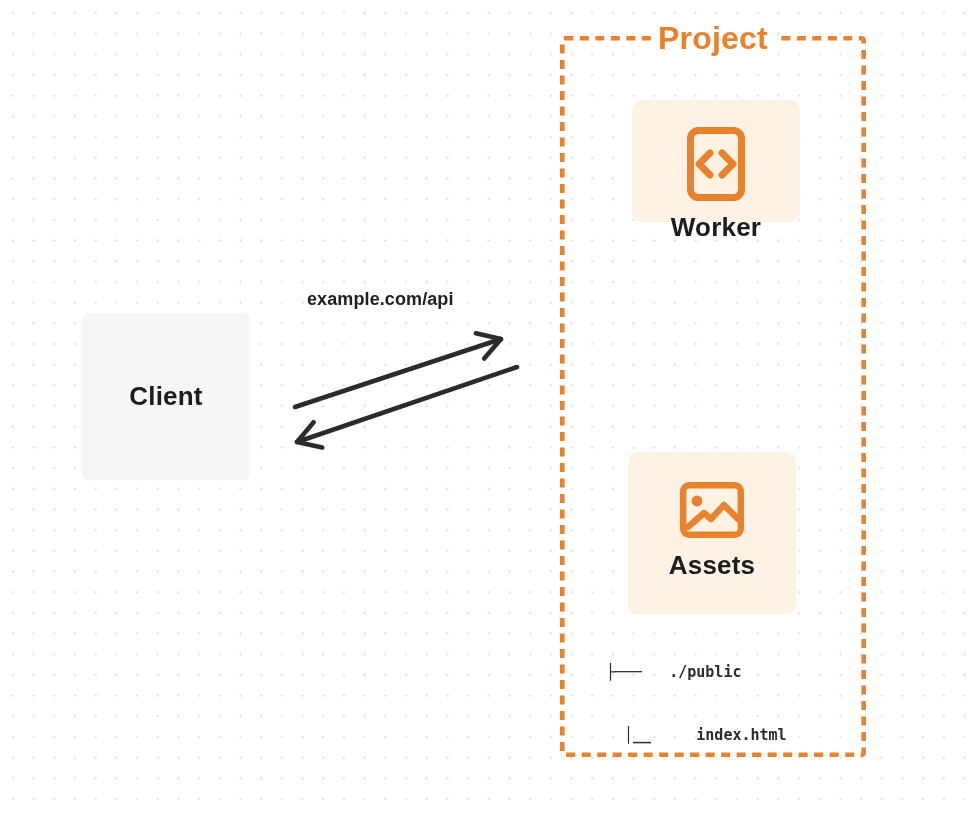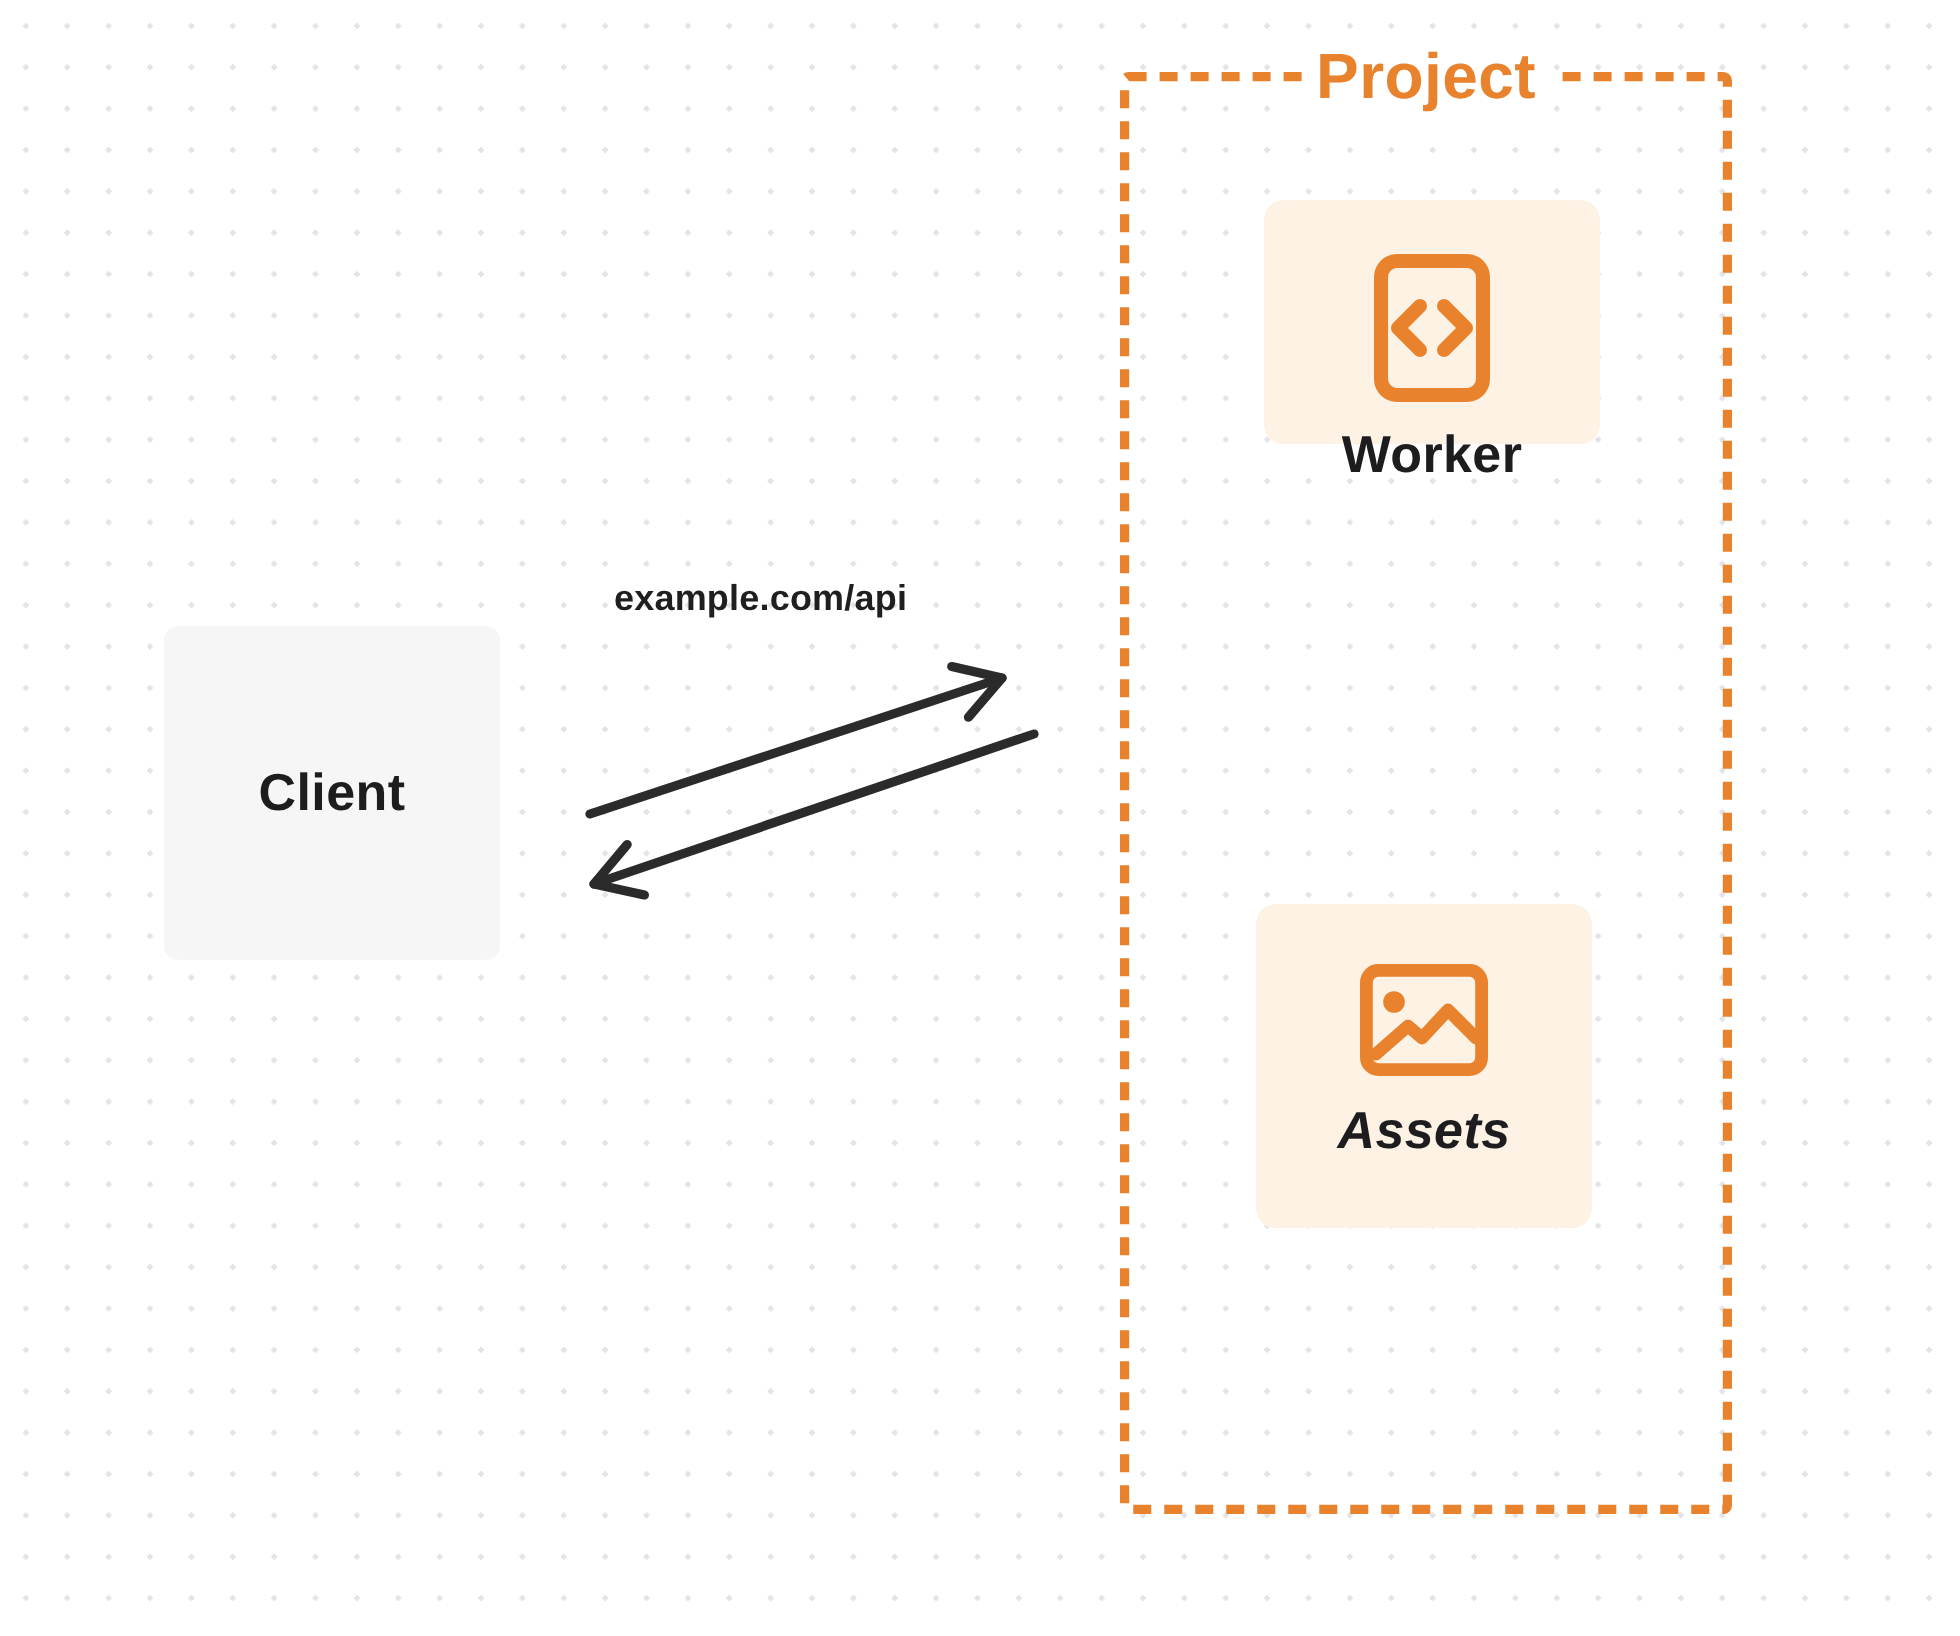--- a/index.html
+++ b/index.html
@@ -74,21 +74,21 @@
   }
   .worker-card { left: 632px; top: 100px; height: 122px; }
   .assets-card { left: 628px; top: 452px; height: 162px; }
   .feature-card .icon-wrap { display: flex; align-items: center; justify-content: center; }
   .worker-card .icon-wrap { margin-top: 27px; }
   .assets-card .icon-wrap { margin-top: 30px; }
   .feature-card .label {
     font-size: 26px; font-weight: 700; color: #1d1d1f; letter-spacing: 0.2px;
   }
   .worker-card .label { margin-top: 11px; }
-  .assets-card .label { margin-top: 12px; font-style: italic; }
+  .assets-card .label { margin-top: 12px; }
 
   
   .file-tree {
     position: absolute;
     left: 606px; top: 620px;
     font-family: "DejaVu Sans Mono", monospace;
     font-size: 15px; font-weight: 700;
     line-height: 21px;
     color: #2d2d2d;
     white-space: pre;
@@ -138,16 +138,18 @@
       <svg width="64" height="56" viewBox="0 0 64 56" xmlns="http://www.w3.org/2000/svg">
         <rect x="3.2" y="3.2" width="57.6" height="49.6" rx="6" fill="none" stroke="#e8822d" stroke-width="6.4" stroke-linejoin="round"></rect>
         <circle cx="17" cy="19" r="5.4" fill="#e8822d"></circle>
         <polyline points="8,45 24,31 31,37 44,23 58,37" fill="none" stroke="#e8822d" stroke-width="6.4" stroke-linecap="round" stroke-linejoin="round"></polyline>
       </svg>
     </div>
     <div class="label">Assets</div>
   </div>
 
   <div class="file-tree">
+    <div>├───   ./public</div>
+    <div>  │__     index.html</div>
     
   </div>
 
 </div>
 
 </body></html>

